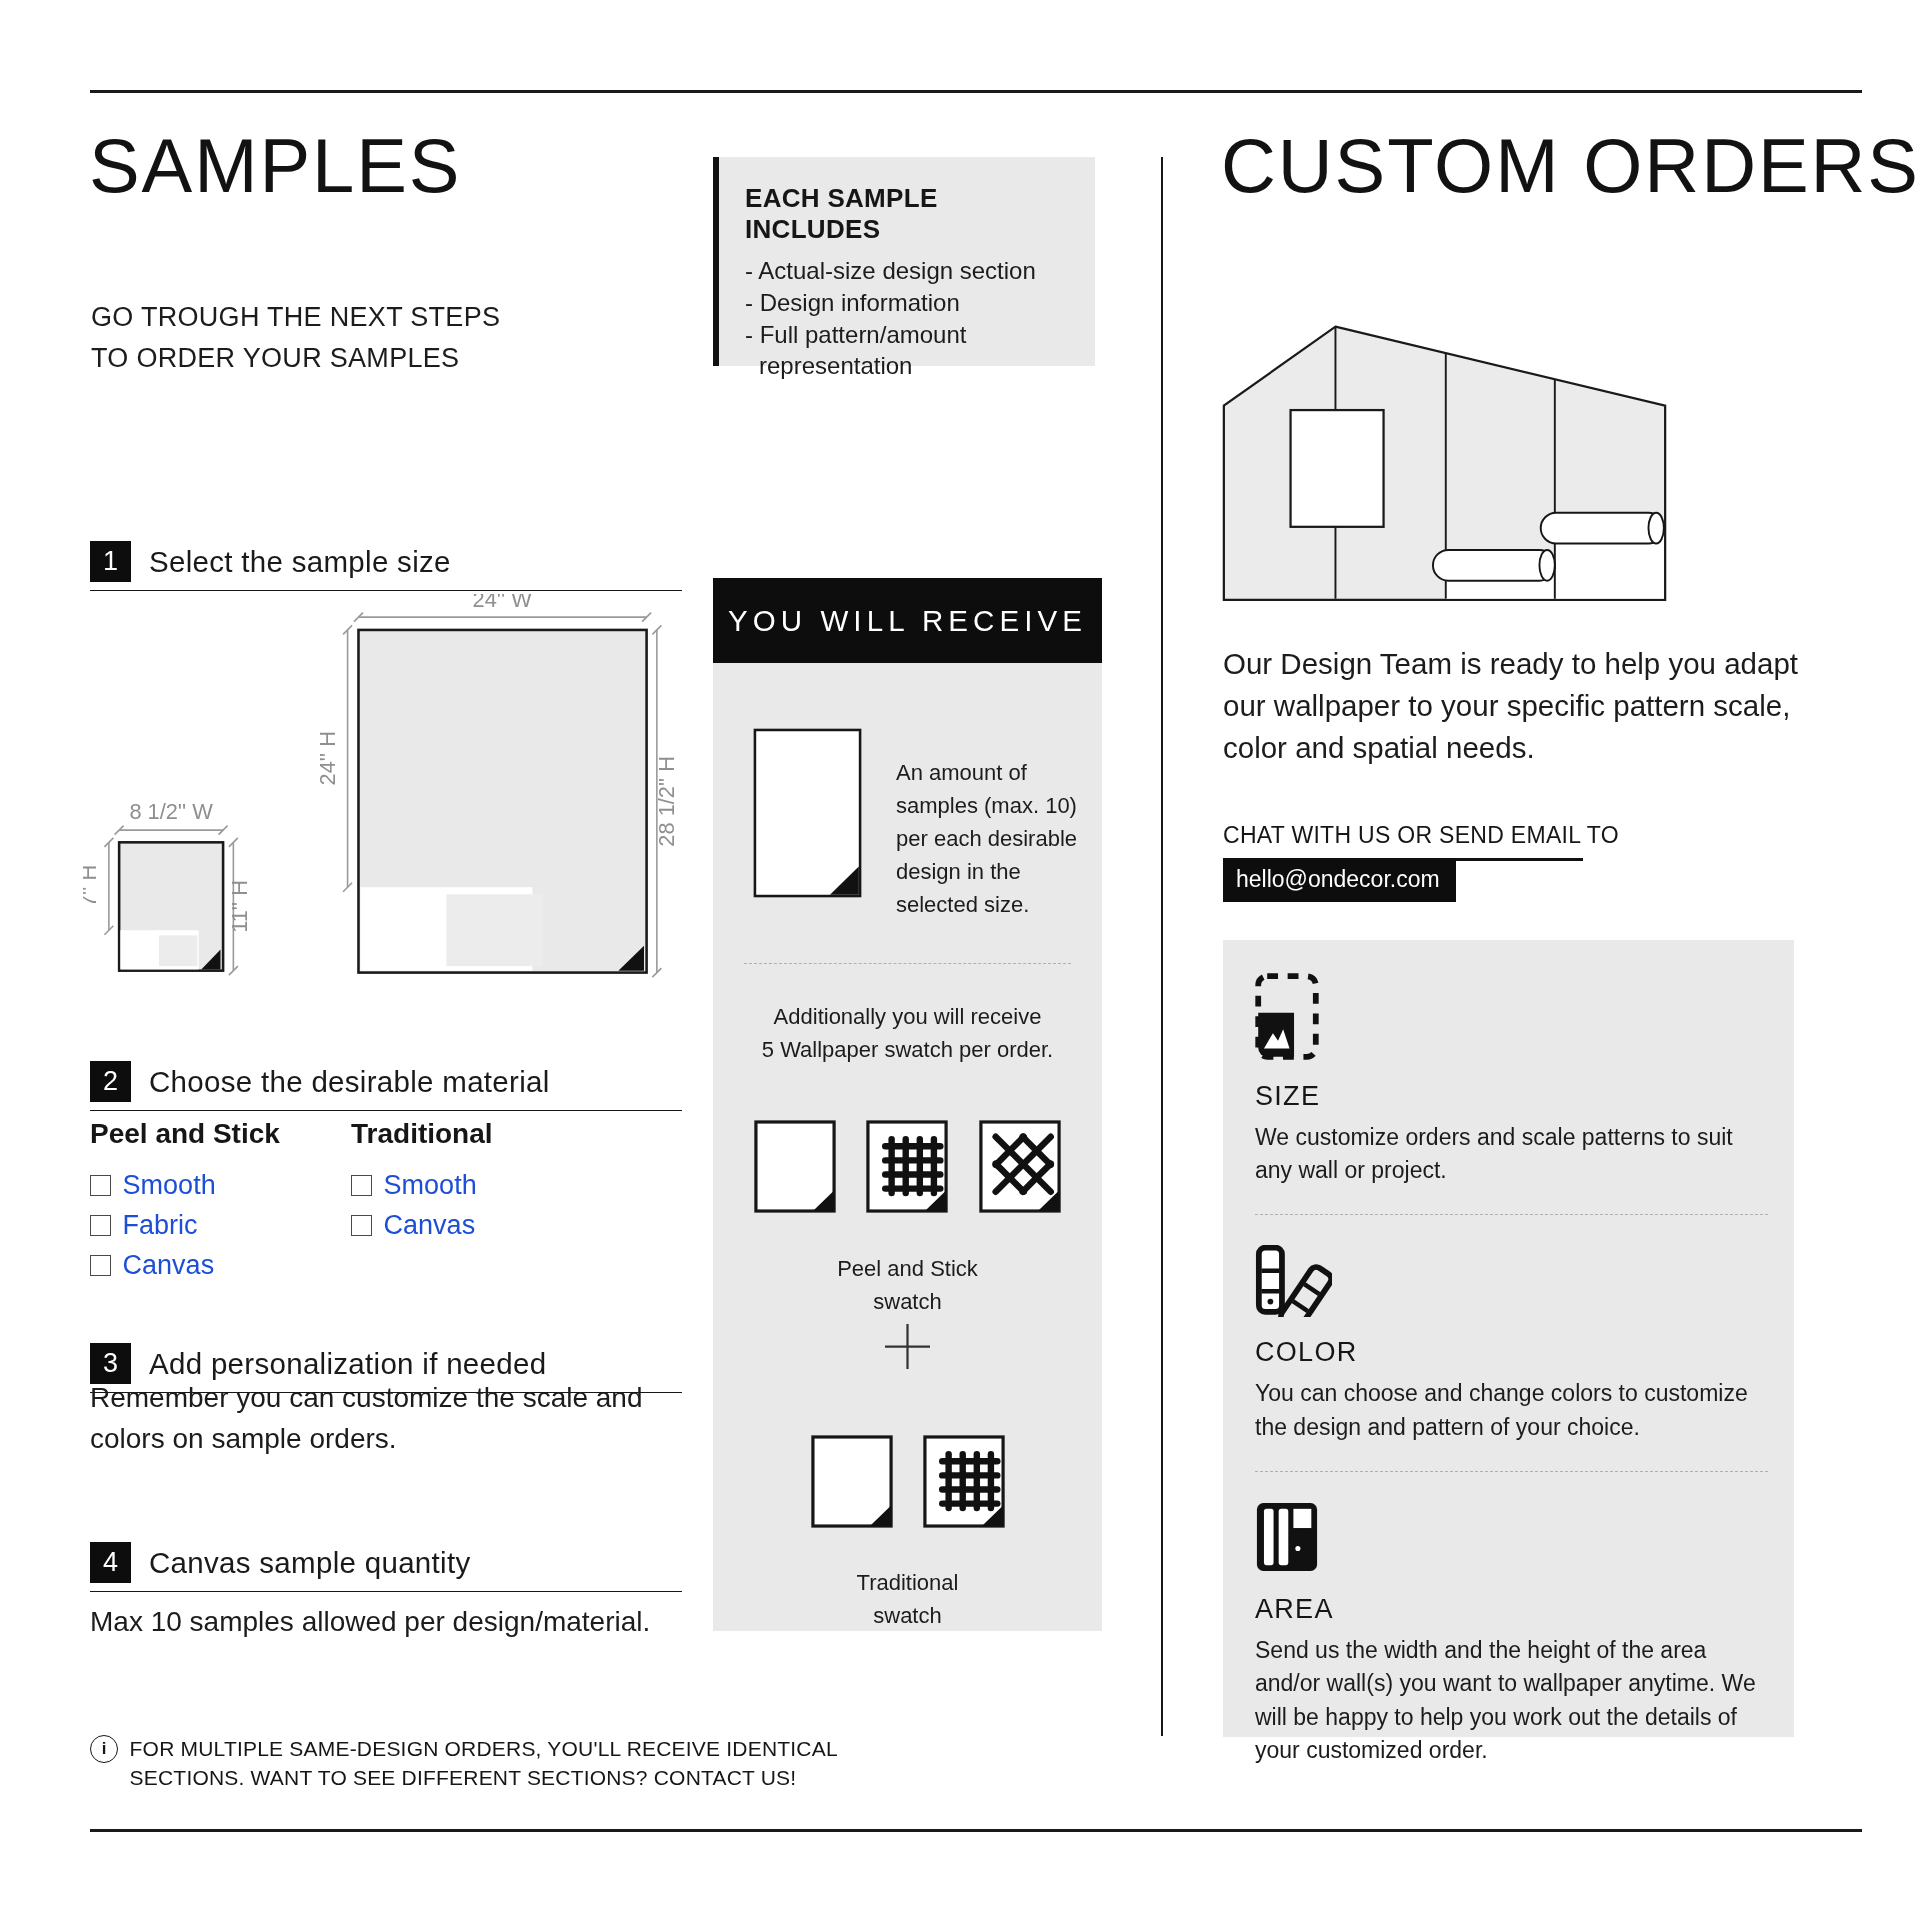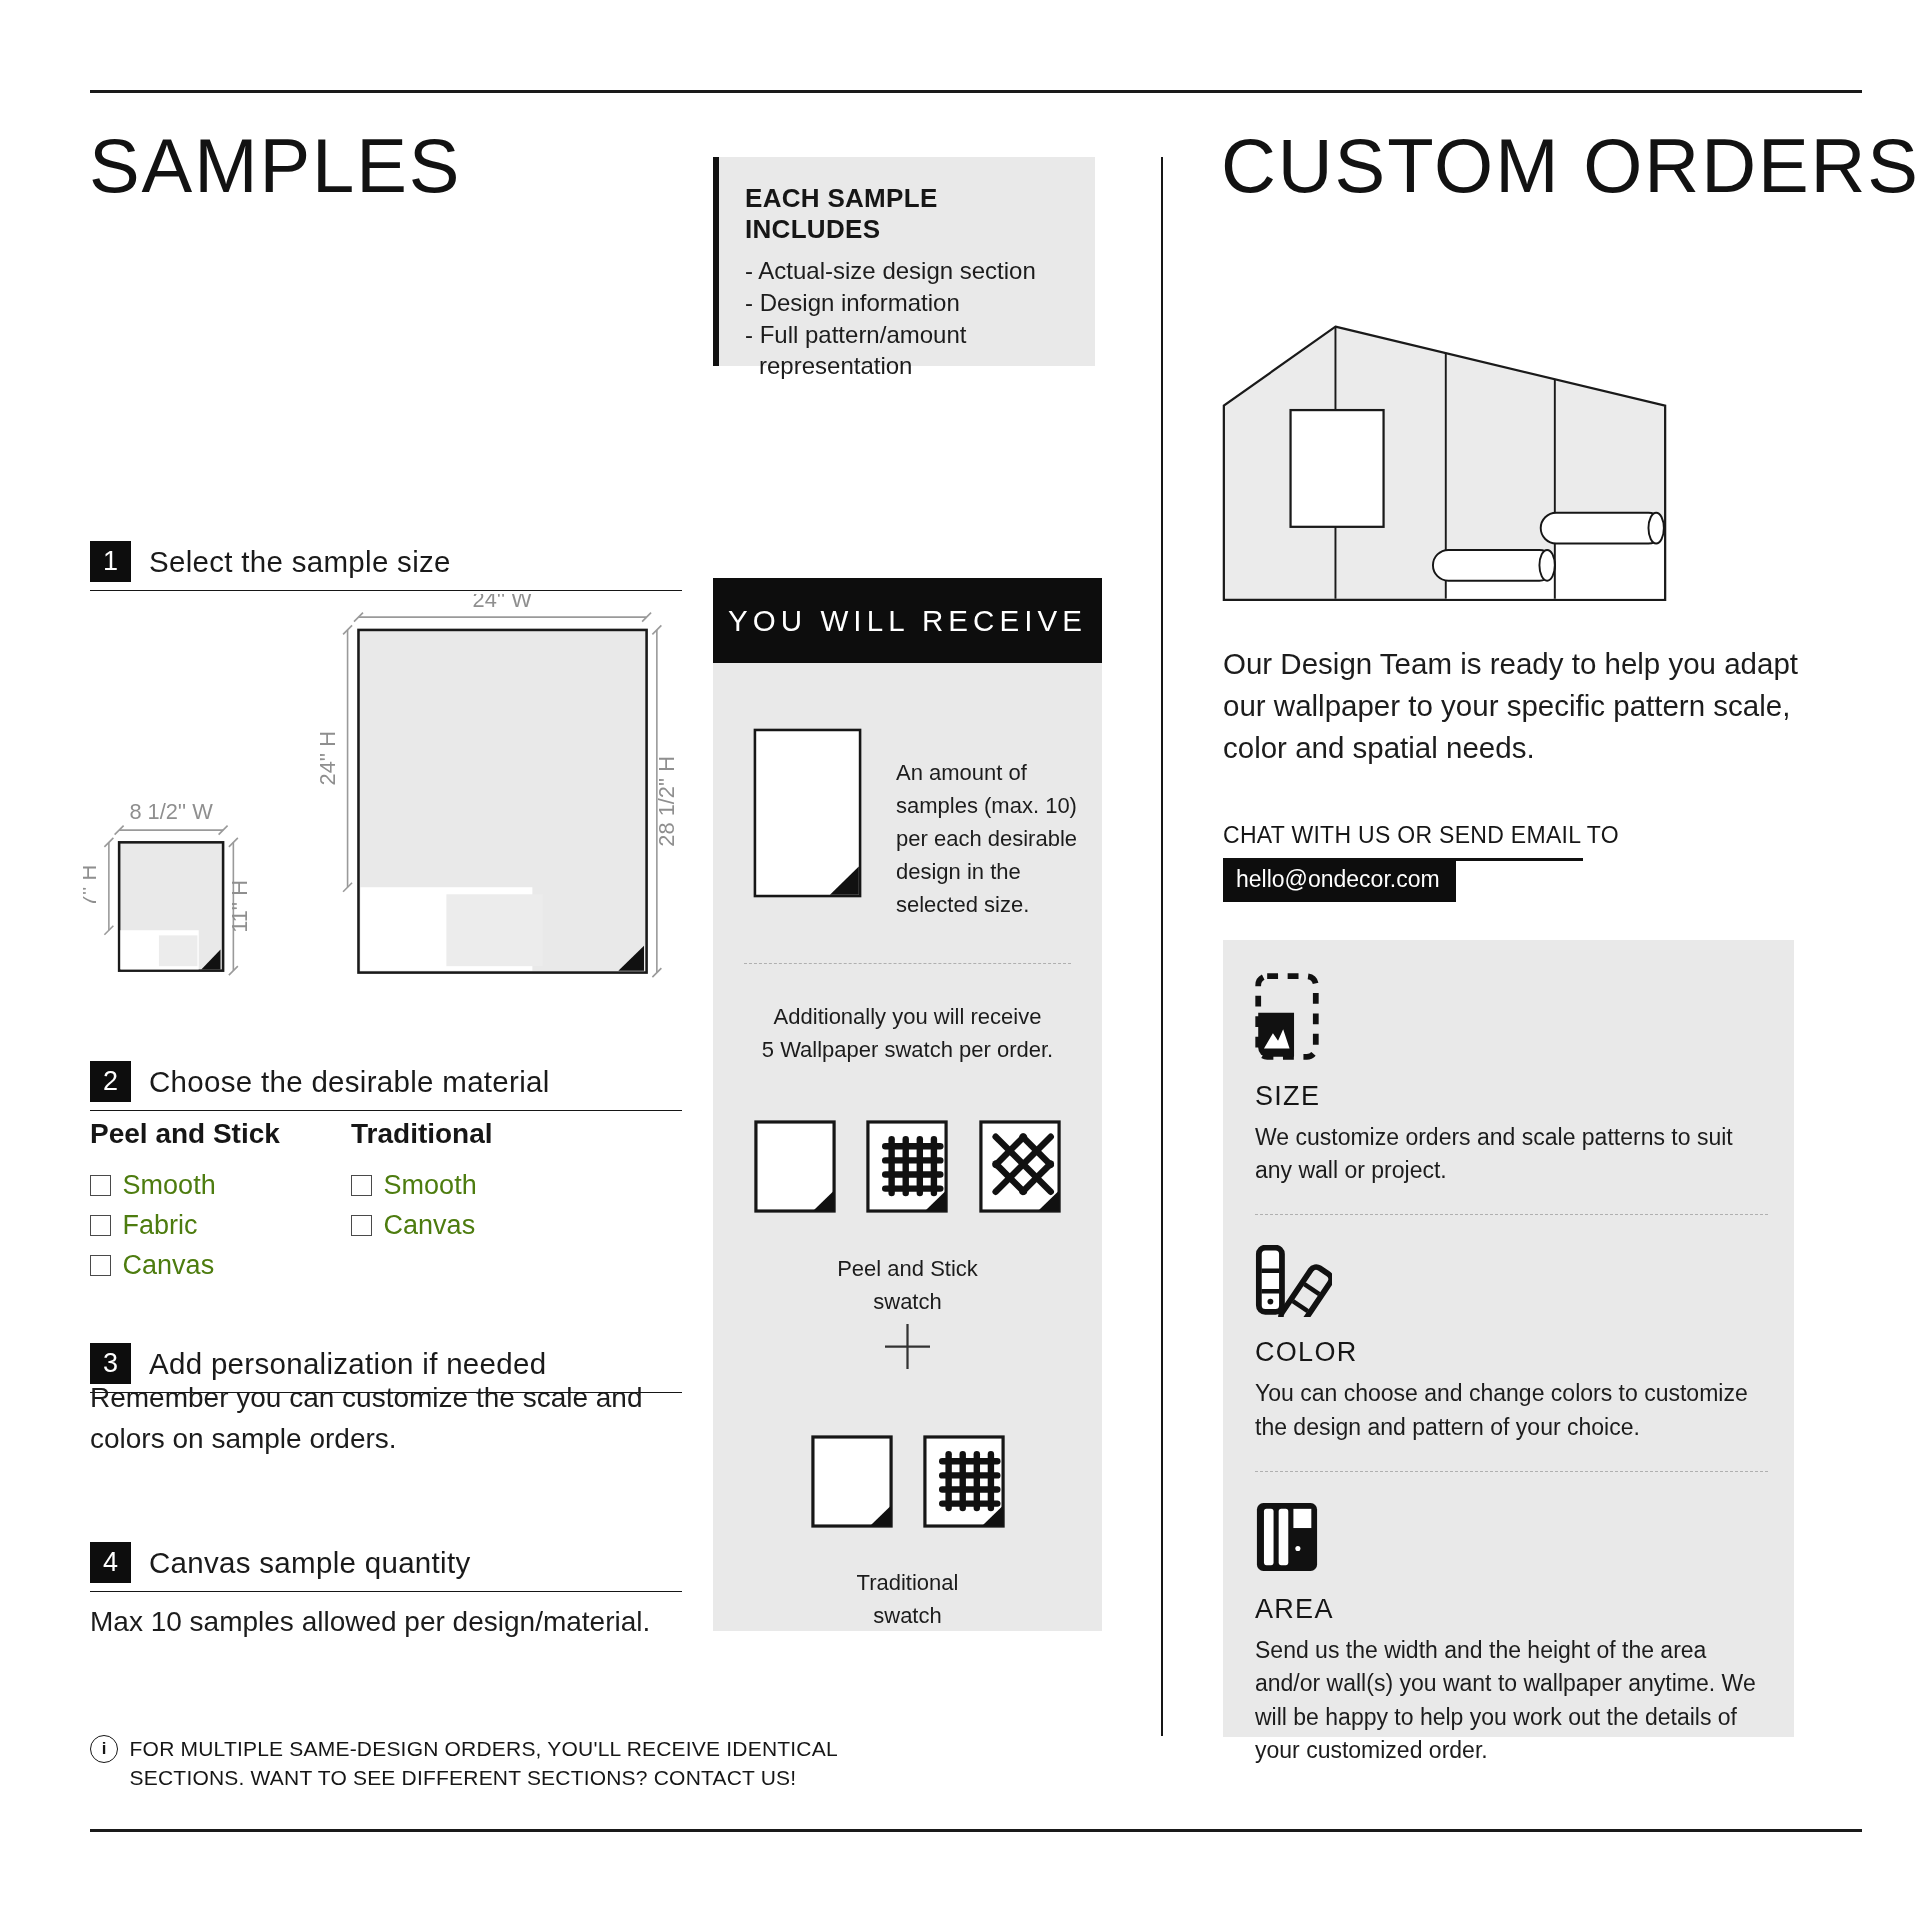--- a/index.html
+++ b/index.html
@@ -11,21 +11,21 @@
   .subtitle{font-size:27px;line-height:1.5;letter-spacing:0.3px;color:#1c1c1c;}
   
   .includes-box{box-sizing:border-box;width:382px;height:209px;background:#e9e9e9;border-left:6.4px solid #111;padding:26px 16.7px 0 26px;}
   .includes-title{font-size:26px;font-weight:700;margin-bottom:10.3px;letter-spacing:0.3px;}
   .includes-item{font-size:24px;line-height:1.32;padding-left:14px;text-indent:-14px;color:#1c1c1c;}
   
   .step{display:flex;align-items:center;gap:18px;width:592px;padding-bottom:7.7px;border-bottom:1.9px solid #161616;}
   .step-num{flex:none;width:41px;height:41px;background:#0d0d0d;color:#fff;font-size:27px;display:flex;align-items:center;justify-content:center;}
   .step-label{font-size:29.5px;color:#1a1a1a;letter-spacing:0.3px;}
   .mat-head{font-size:28px;font-weight:700;margin-bottom:15.4px;}
-  .mat-row{display:flex;align-items:center;gap:11.6px;font-size:27px;height:40px;color:#4d7c0f;}
+  .mat-row{display:flex;align-items:center;gap:11.6px;font-size:27px;height:40px;color:#1d4ed8;}
   .checkbox{display:inline-block;width:19px;height:19px;border:1.3px solid #4a4a4a;background:#fff;}
   .body-text{font-size:28px;line-height:1.45;color:#1c1c1c;}
   .footnote{display:flex;gap:11.6px;}
   .info-circle{flex:none;width:26px;height:26px;border:1.9px solid #161616;border-radius:50%;display:flex;align-items:center;justify-content:center;font-size:16.7px;font-weight:700;margin-top:1.3px;}
   .footnote-text{font-size:21px;line-height:1.4;letter-spacing:0.2px;}
   
   .banner{width:389px;height:85px;background:#0d0d0d;color:#fff;display:flex;align-items:center;justify-content:center;font-size:29.5px;letter-spacing:5.1px;white-space:nowrap;}
   .mid-box{position:relative;width:389px;height:968px;background:#e9e9e9;}
   .mid-text{font-size:22px;line-height:1.5;color:#1c1c1c;}
   .dashed-div{border-top:1.9px dashed #b0b0b0;height:0;}
@@ -45,20 +45,24 @@
 
 <div id="page">
 
   <div class="abs rule" style="left:90px;top:90px;width:1772px;"></div>
   <div class="abs rule" style="left:90px;top:1829px;width:1772px;"></div>
 
   <div class="abs" style="left:1161px;top:157px;width:1.9px;height:1579px;background:#161616;"></div>
 
   <div class="abs big-title" style="left:89px;top:122px;">SAMPLES</div>
 
+  <div class="abs subtitle" style="left:91px;top:297px;">
+    <div>GO TROUGH THE NEXT STEPS</div>
+    <div>TO ORDER YOUR SAMPLES</div>
+  </div>
 
   <div class="abs step" style="left:90px;top:541px;">
     <div class="step-num">1</div>
     <div class="step-label">Select the sample size</div>
   </div>
 
   <svg class="abs" style="left:83px;top:594px;" width="610" height="385" viewBox="0 0 950 600">
 
     <rect x="429" y="56" width="449" height="534" fill="#e9e9e9" stroke="#1a1a1a" stroke-width="4"></rect>
     <rect x="432" y="457" width="268" height="130" fill="#ffffff"></rect>

